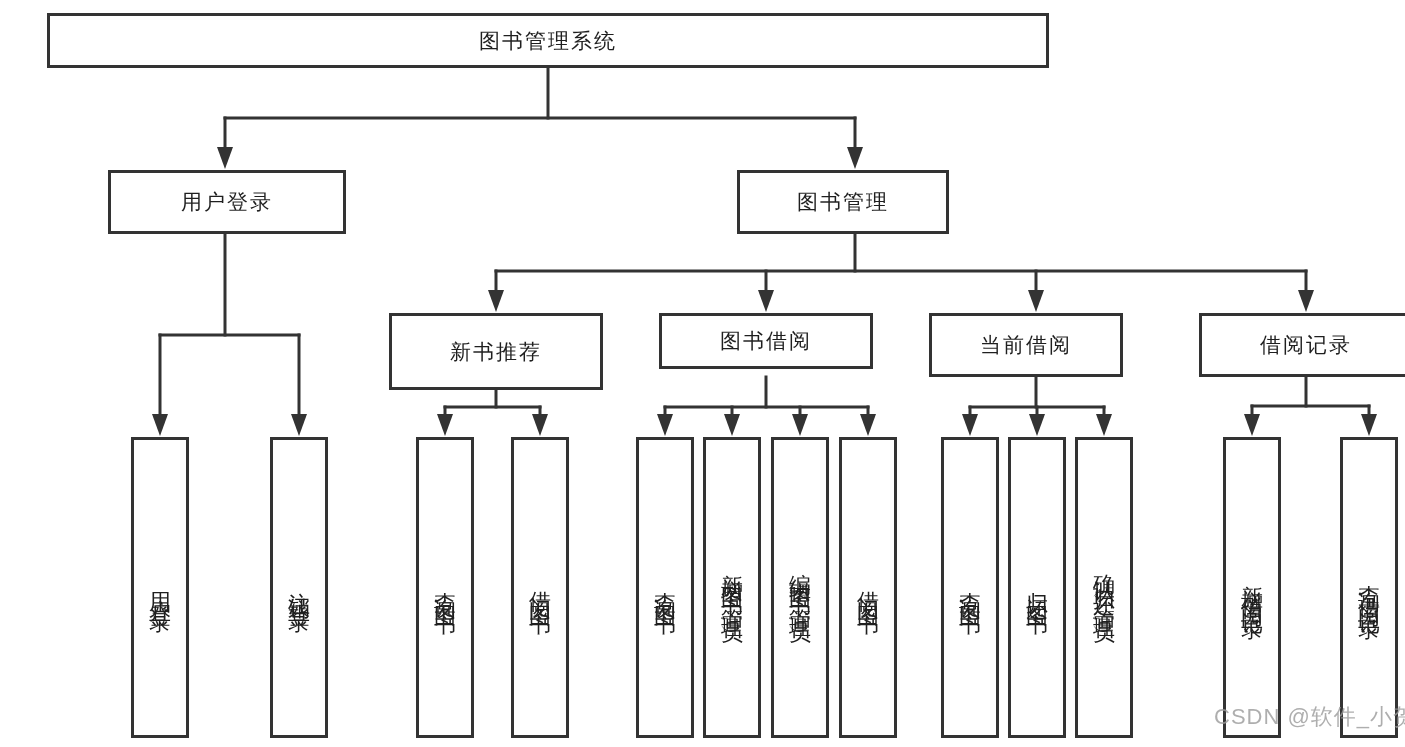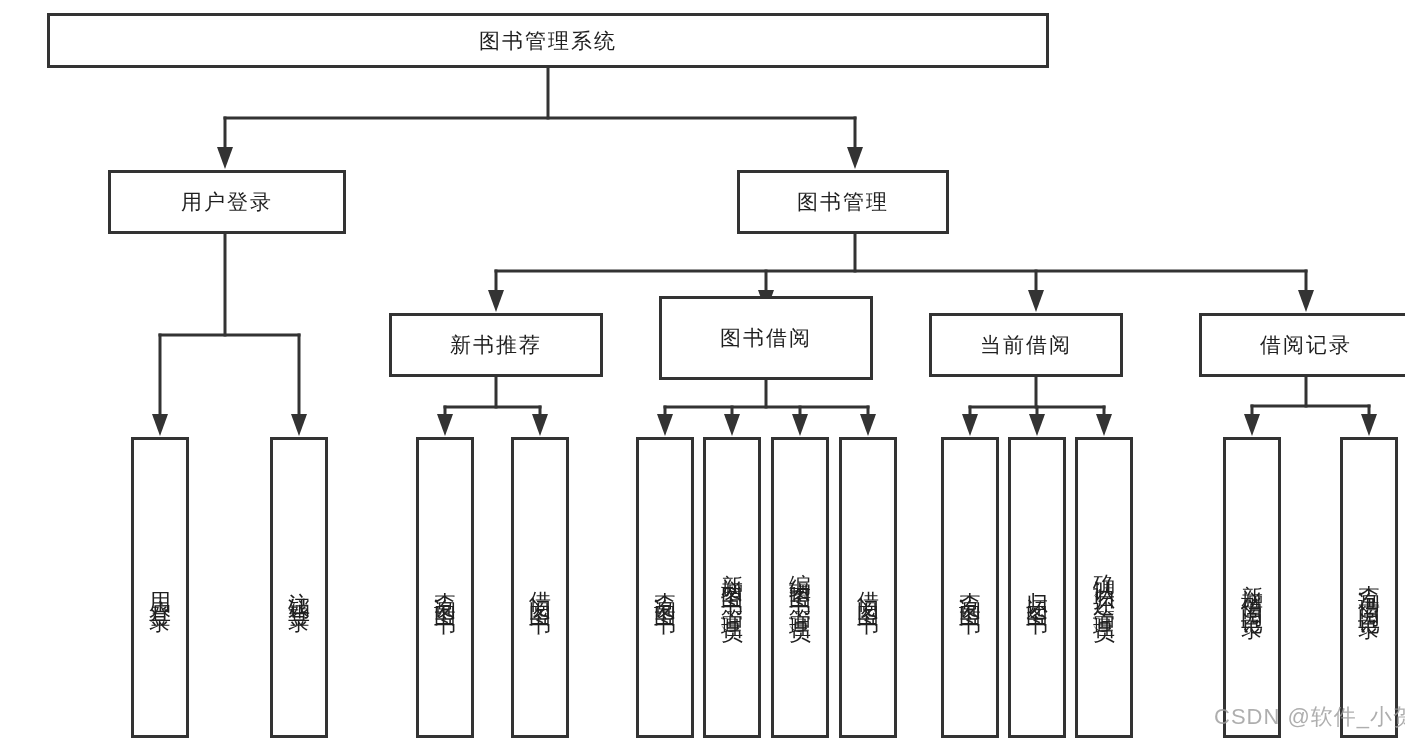--- a/index.html
+++ b/index.html
@@ -145,24 +145,24 @@
     <span>图书管理系统</span>
   </div>
 
   <div class="hbox" style="left:82px;top:170px;width:238px;height:64px">
     <span>用户登录</span>
   </div>
   <div class="hbox" style="left:711px;top:170px;width:212px;height:64px">
     <span>图书管理</span>
   </div>
 
-  <div class="hbox" style="left:363px;top:313px;width:214px;height:64px">
+  <div class="hbox" style="left:363px;top:313px;width:214px;height:77px">
     <span>新书推荐</span>
   </div>
-  <div class="hbox" style="left:633px;top:296px;width:214px;height:84px">
+  <div class="hbox" style="left:633px;top:313px;width:214px;height:56px">
     <span>图书借阅</span>
   </div>
   <div class="hbox" style="left:903px;top:313px;width:194px;height:64px">
     <span>当前借阅</span>
   </div>
   <div class="hbox" style="left:1173px;top:313px;width:214px;height:64px">
     <span>借阅记录</span>
   </div>
 
   <div class="vbox" style="left:105px">

